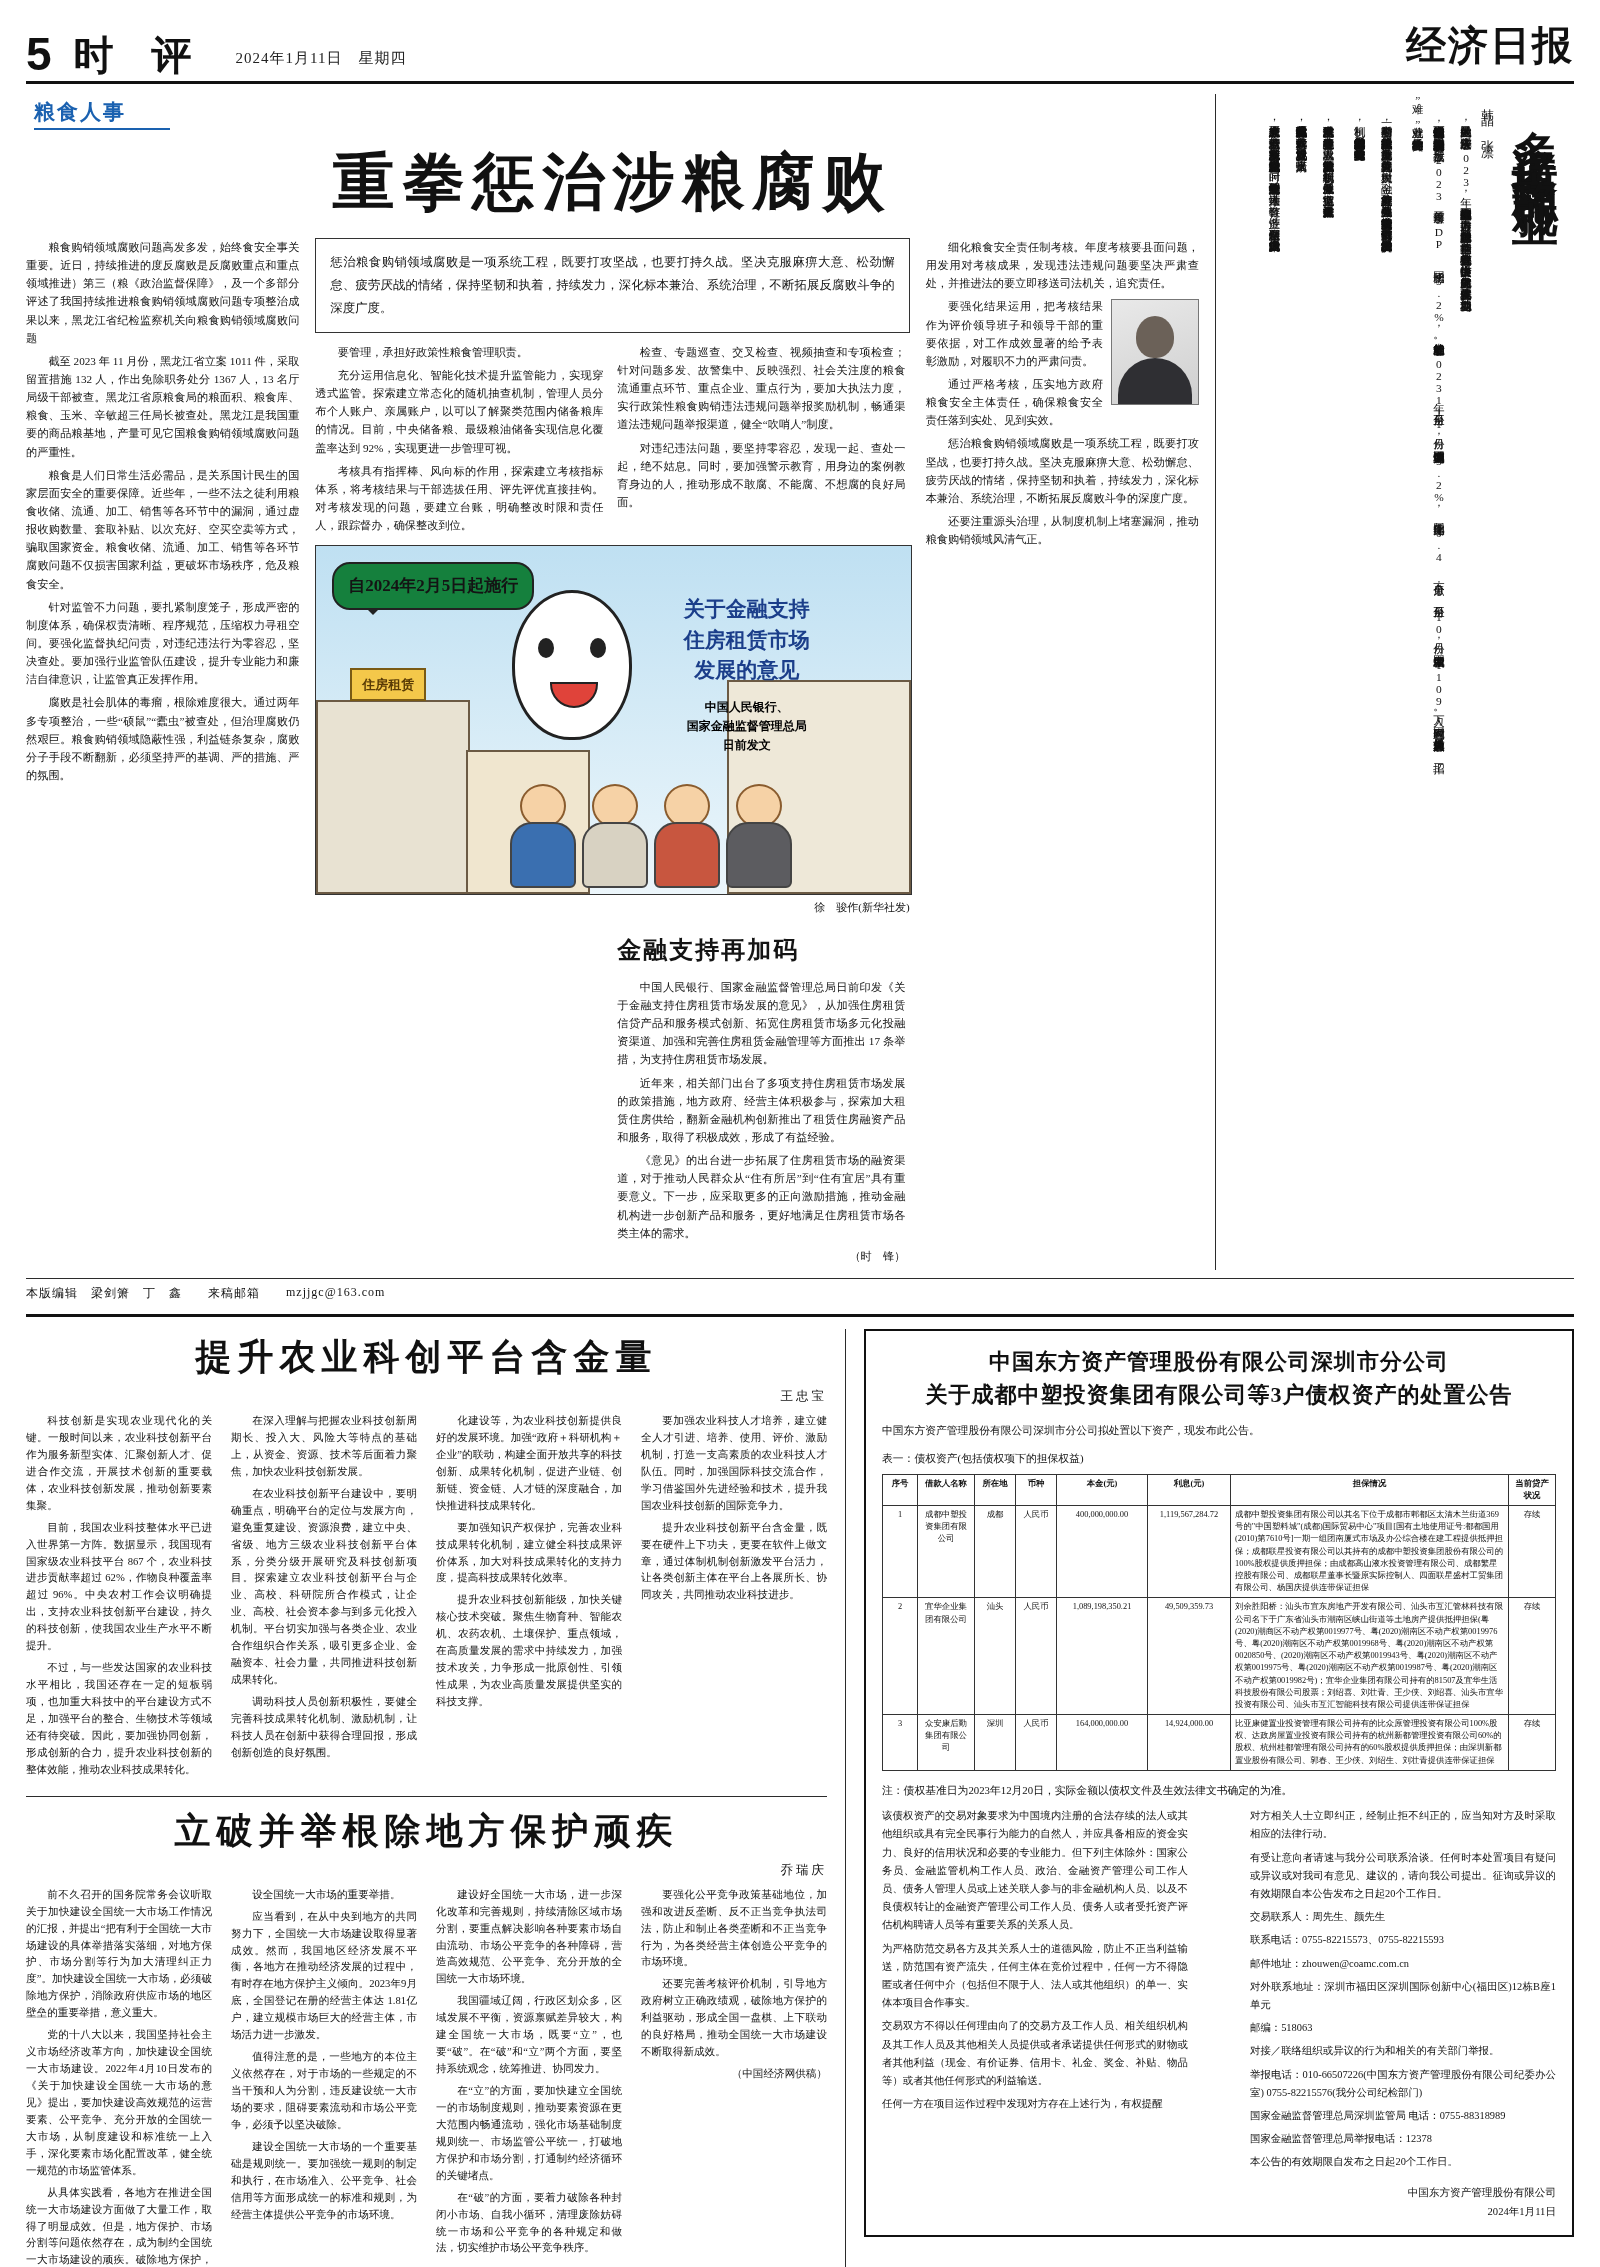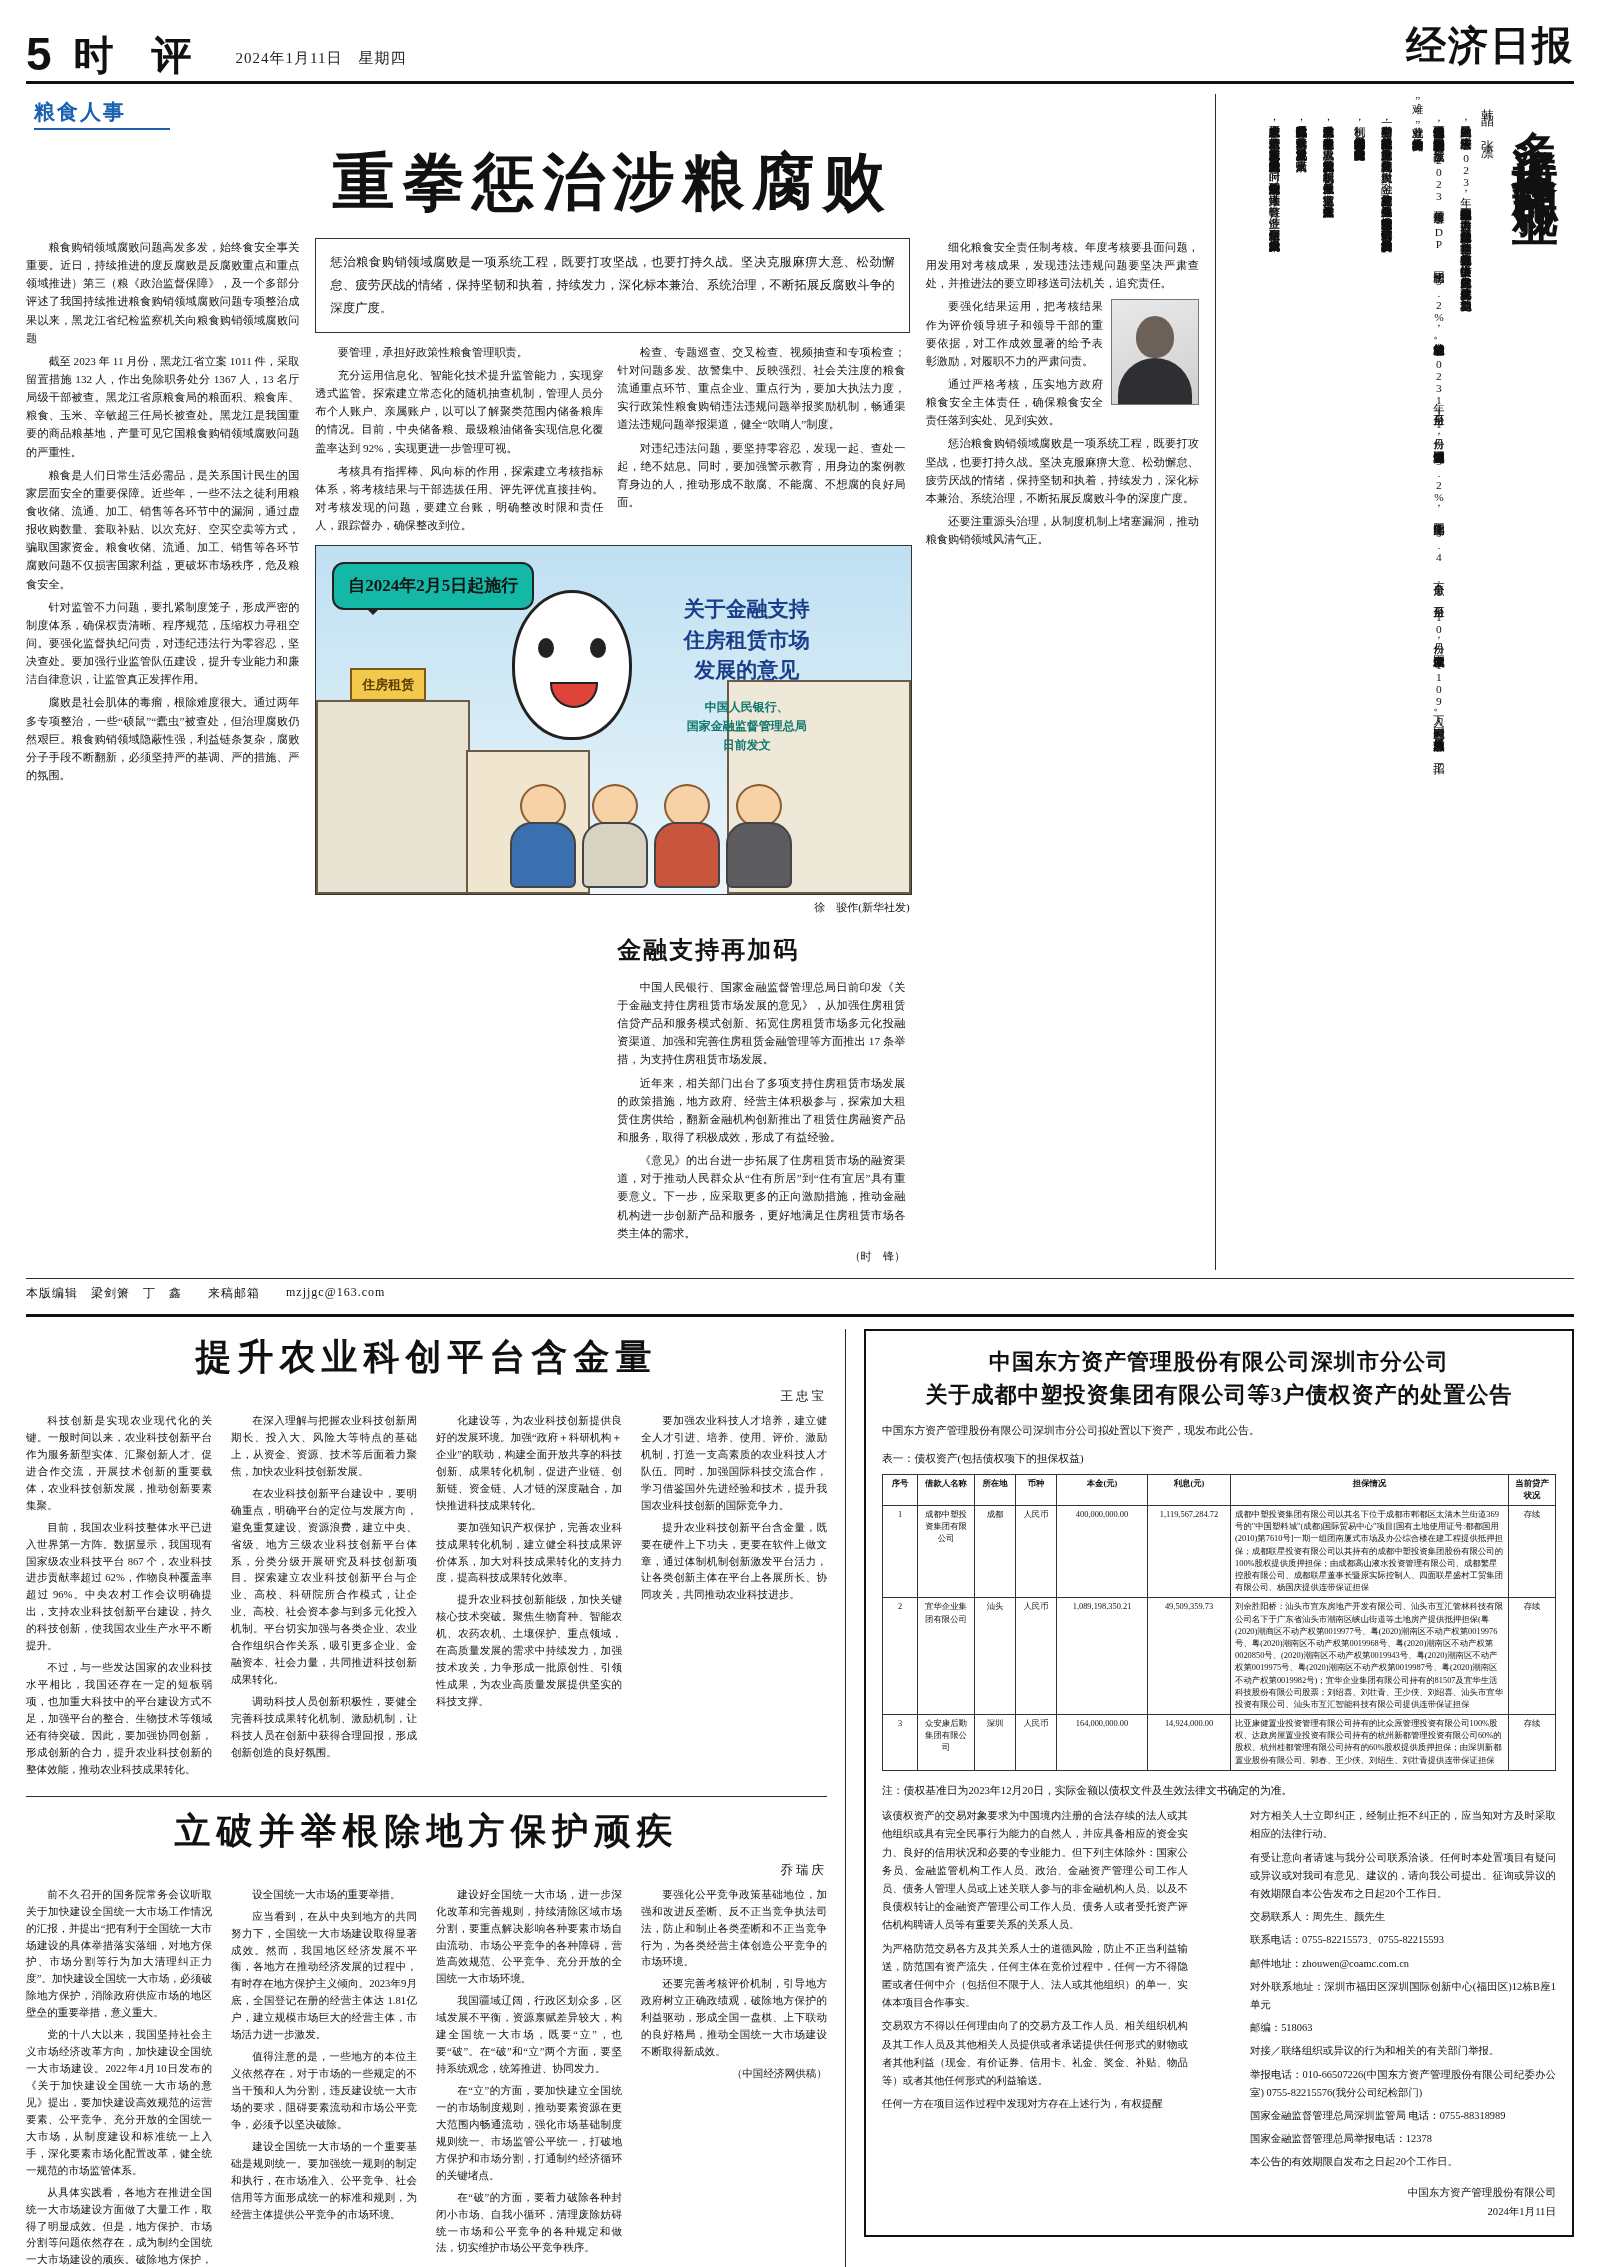--- a/index.html
+++ b/index.html
@@ -44,27 +44,27 @@
   .portrait .head{position:absolute;left:50%;top:16px;transform:translateX(-50%);width:38px;height:42px;
             border-radius:50% 50% 46% 46%;background:#6b6158;}
   .portrait .body{position:absolute;left:50%;bottom:0;transform:translateX(-50%);width:74px;height:46px;
             border-radius:38px 38px 0 0;background:#2f2f33;}
 
   
   .cartoon{border:1px solid #333;margin:6px 0 4px 0;padding:0;overflow:hidden;position:relative;
            width:100%;height:348px;background:#cfe6f3;}
   .cartoon .sky{position:absolute;inset:0;background:linear-gradient(#bfe0f2,#ecf6fb);}
   .cartoon .bldg{position:absolute;bottom:0;background:#e8e2d2;border:2px solid #6b5a44;}
-  .cartoon .bubble{position:absolute;left:16px;top:16px;background:#14b8a6;border:2px solid #222;
-                   border-radius:12px;padding:8px 14px;font-size:17px;font-weight:700;}
+  .cartoon .bubble{position:absolute;left:16px;top:16px;background:#15803d;border:2px solid #222;
+                   border-radius:18px;padding:8px 14px;font-size:17px;font-weight:700;}
   .cartoon .bubble:after{content:"";position:absolute;left:32px;bottom:-14px;width:0;height:0;
                    border:7px solid transparent;border-top-color:#222;}
   .cartoon .poster{position:absolute;right:18px;top:48px;width:292px;text-align:center;
                    font-size:21px;font-weight:700;line-height:1.45;color:#1b3e8a;}
-  .cartoon .poster .sm{font-size:12px;font-weight:700;line-height:1.6;margin-top:12px;color:#0f766e;}
+  .cartoon .poster .sm{font-size:12px;font-weight:700;line-height:1.6;margin-top:12px;color:#000000;}
   .cartoon .sign-board{position:absolute;left:34px;top:122px;background:#f4c84a;border:2px solid #7a5a14;
                    padding:4px 10px;font-size:13px;font-weight:700;color:#5a3c06;}
   .cartoon .person{position:absolute;bottom:6px;width:74px;height:104px;}
   .cartoon .person .h{position:absolute;left:50%;transform:translateX(-50%);top:0;width:42px;height:40px;
                    border-radius:50%;background:#f6d2a6;border:2px solid #8a5c2e;}
   .cartoon .person .b{position:absolute;left:50%;transform:translateX(-50%);bottom:0;width:62px;height:62px;
                    border-radius:22px 22px 6px 6px;border:2px solid #444;}
   .cartoon .mascot{position:absolute;left:196px;top:44px;width:120px;height:150px;}
   .cartoon .mascot .face{position:absolute;inset:0;background:#fff;border:3px solid #222;border-radius:50% 50% 48% 48%;}
   .cartoon .mascot .eye{position:absolute;top:48px;width:16px;height:20px;background:#222;border-radius:50%;}

